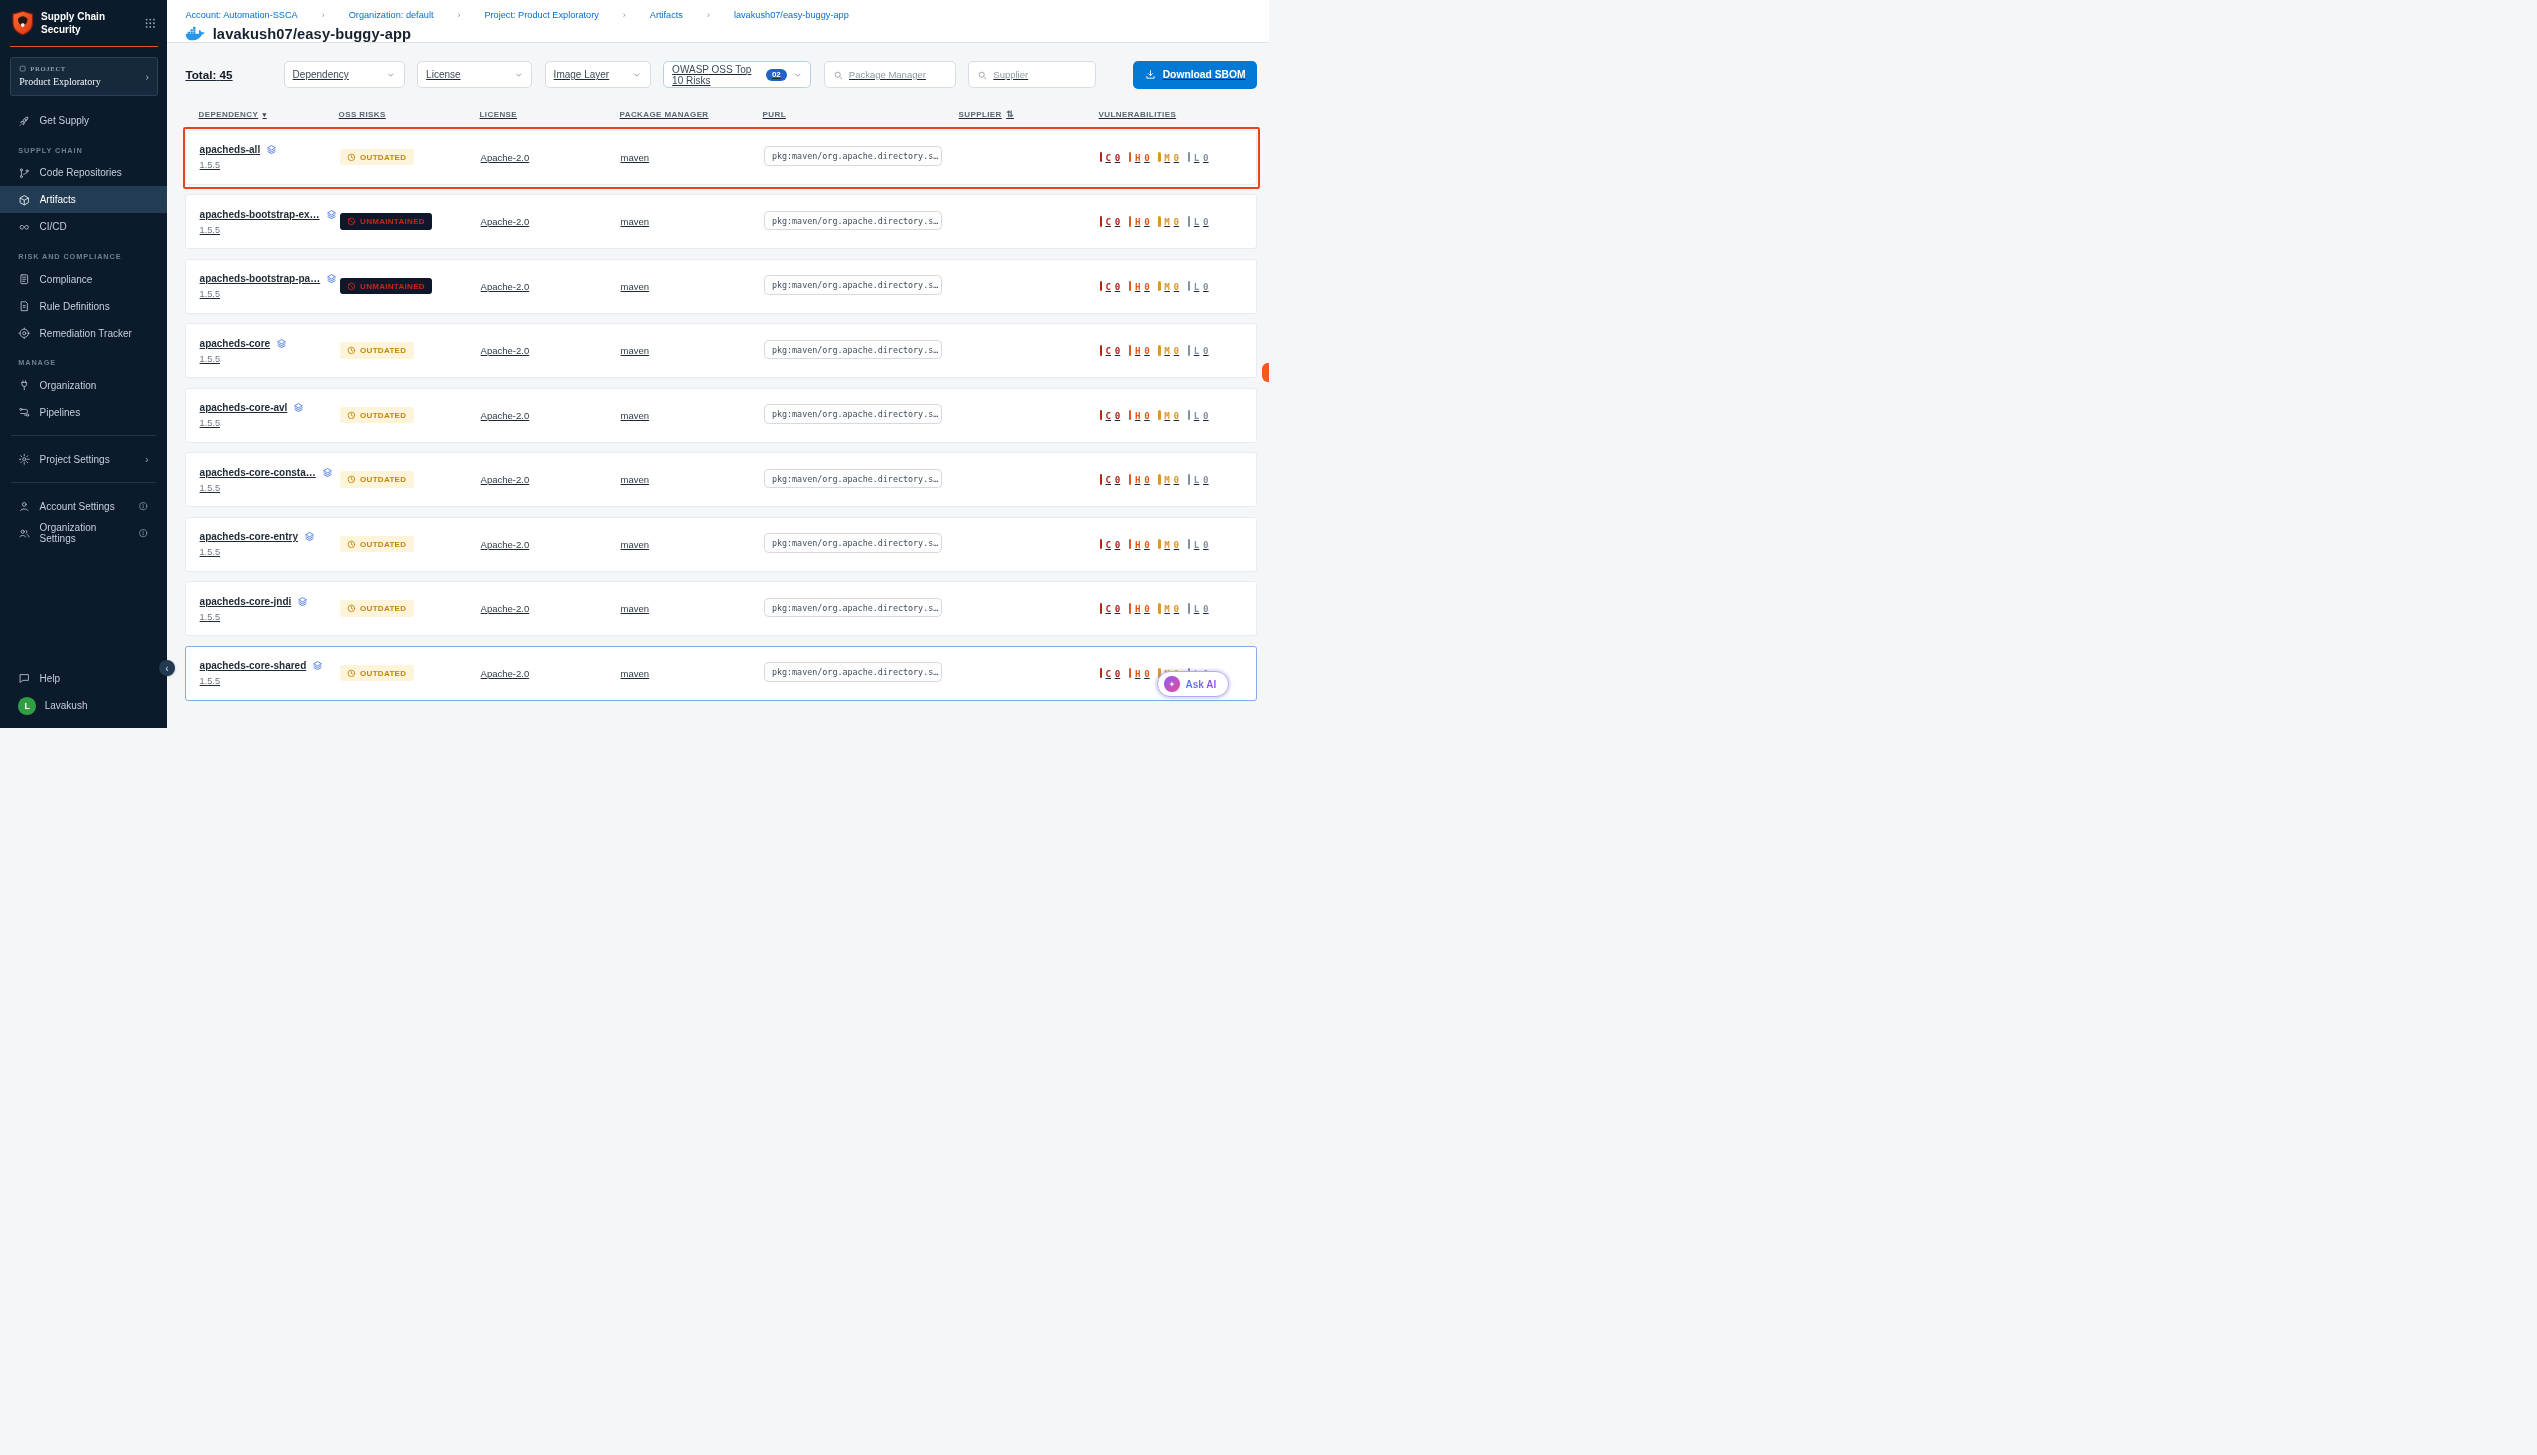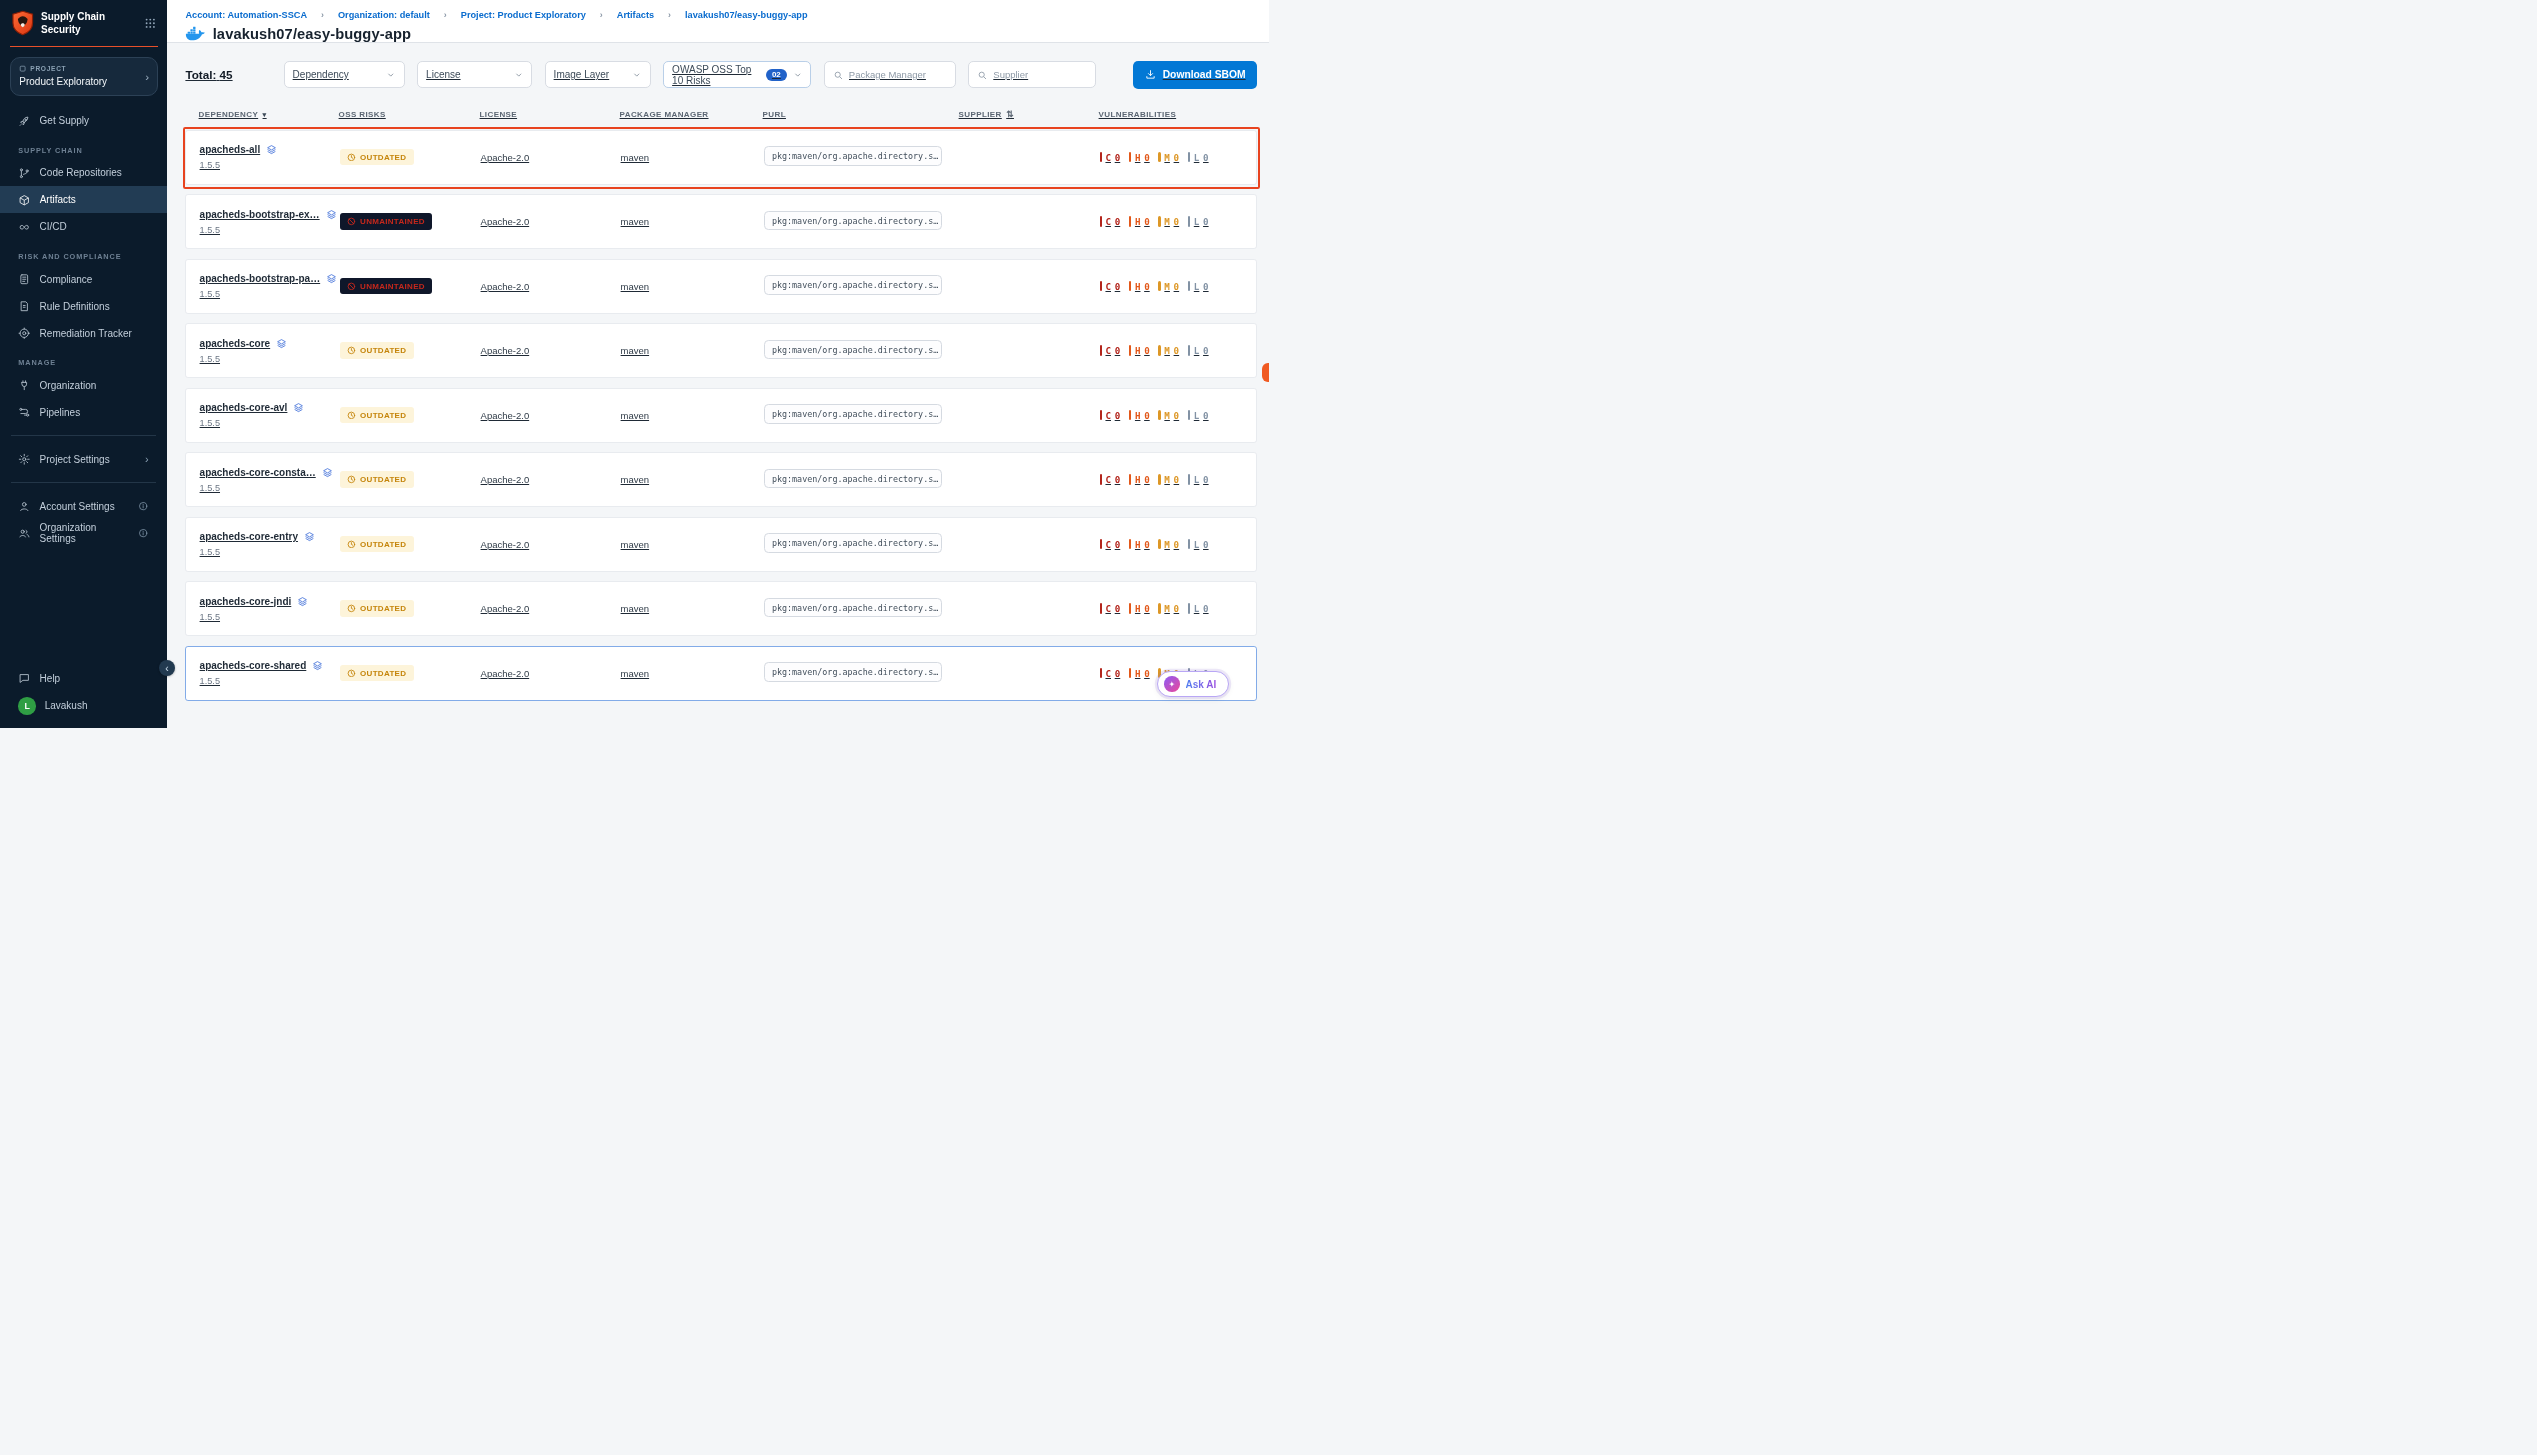--- a/index.html
+++ b/index.html
@@ -5,39 +5,39 @@
   * { box-sizing: border-box; margin: 0; padding: 0; }
   html,body { width:1269px; height:728px; overflow:hidden; }
   body { font-family:"Liberation Sans", sans-serif; background:#f4f6f8; color:#1f2a36; position:relative; }
   .app { display:flex; width:1269px; height:728px; }
 
   
   .sidebar { width:167px; min-width:167px; background:#0b1b2b; display:flex; flex-direction:column; padding:0 9.5px; color:#c3cfdb; }
   .sb-header { display:flex; align-items:center; gap:6.6px; padding:10.3px 1.5px 9.5px 1.5px; border-bottom:1.5px solid #e8502a; }
   .app-title { font-size:10px; font-weight:700; color:#ffffff; line-height:1.3; flex:1; }
   .grid-icon { color:#93a7ba; display:flex; cursor:pointer; }
-  .project-card { margin-top:10.3px; background:#16293c; border:0.7px solid #2c4156; border-radius:10px; padding:6.6px 8.8px 8px; position:relative; cursor:pointer; }
+  .project-card { margin-top:10.3px; background:#16293c; border:0.7px solid #2c4156; border-radius:3px; padding:6.6px 8.8px 8px; position:relative; cursor:pointer;font-family:Liberation Serif, serif; }
   .project-label-row { display:flex; align-items:center; gap:3.7px; font-size:6.6px; letter-spacing:0.7px; color:#8ba1b4; font-weight:700; }
   .project-name { margin-top:3.7px; font-size:10px; color:#f3f7fa; }
   .project-chev { position:absolute; right:7.3px; top:50%; transform:translateY(-50%); color:#9fb2c4; font-size:11.7px; }
   .nav-item { height:27px; display:flex; align-items:center; gap:8.8px; padding:0 8.8px; font-size:10px; color:#c3cfdb; cursor:pointer; border-radius:4.4px; position:relative; }
   .nav-item.active { background:#223c54; color:#ffffff; margin:0 -9.5px; padding:0 18.4px; border-radius:0; }
   .nav-icon { display:flex; width:12.5px; color:inherit; opacity:.92; }
   .nav-icon svg { width:12.5px; height:12.5px; }
   .section-label { font-size:7.3px; font-weight:700; letter-spacing:0.9px; color:#6e8093; margin:11.7px 8.8px 4.4px; }
   .sb-divider { border-top:0.7px solid #233648; margin:9.5px 1.5px; }
   .nav-right { margin-left:auto; color:#8ba1b4; display:flex; font-size:11px; }
   .sb-bottom { margin-top:auto; padding-bottom:8.8px; }
   .avatar { width:17.6px; height:17.6px; border-radius:50%; background:#2f9e44; color:#fff; font-size:8.8px; font-weight:700; display:flex; align-items:center; justify-content:center; }
   #get-started { margin-top:11.7px; }
 
   
   main { flex:1; display:flex; flex-direction:column; min-width:0; }
   .page-header { background:#ffffff; padding:9.5px 11.7px 0 18.4px; border-bottom:0.7px solid #dfe3e8; }
-  .breadcrumb { display:flex; align-items:flex-end; gap:14px; font-size:9.2px;font-weight:bold; }
+  .breadcrumb { display:flex; align-items:flex-end; gap:24px; font-size:9.2px; }
   .crumb { color:#0a6cce; text-decoration:none; cursor:pointer; }
   .crumb-sep { color:#8b98a7; font-size:8.8px; }
   .title-row { display:flex; align-items:center; gap:7.3px; margin-top:6.6px; }
   .page-title { font-size:14.7px; font-weight:700; color:#17222e; letter-spacing:0.1px; }
   .tabs { display:flex; gap:28px; margin-top:9.5px; margin-left:26.4px; }
   .tab { font-size:10.6px; color:#2e3b49; padding-bottom:9.5px; cursor:pointer; border-bottom:2.2px solid transparent; }
   .tab.active { font-weight:700; color:#121d2a; border-bottom-color:#0b1b2b; }
 
   
   .content { flex:1; background:#f4f6f8; padding:17.6px 11.7px 0 18.4px; position:relative; min-height:0;text-decoration:underline; }

